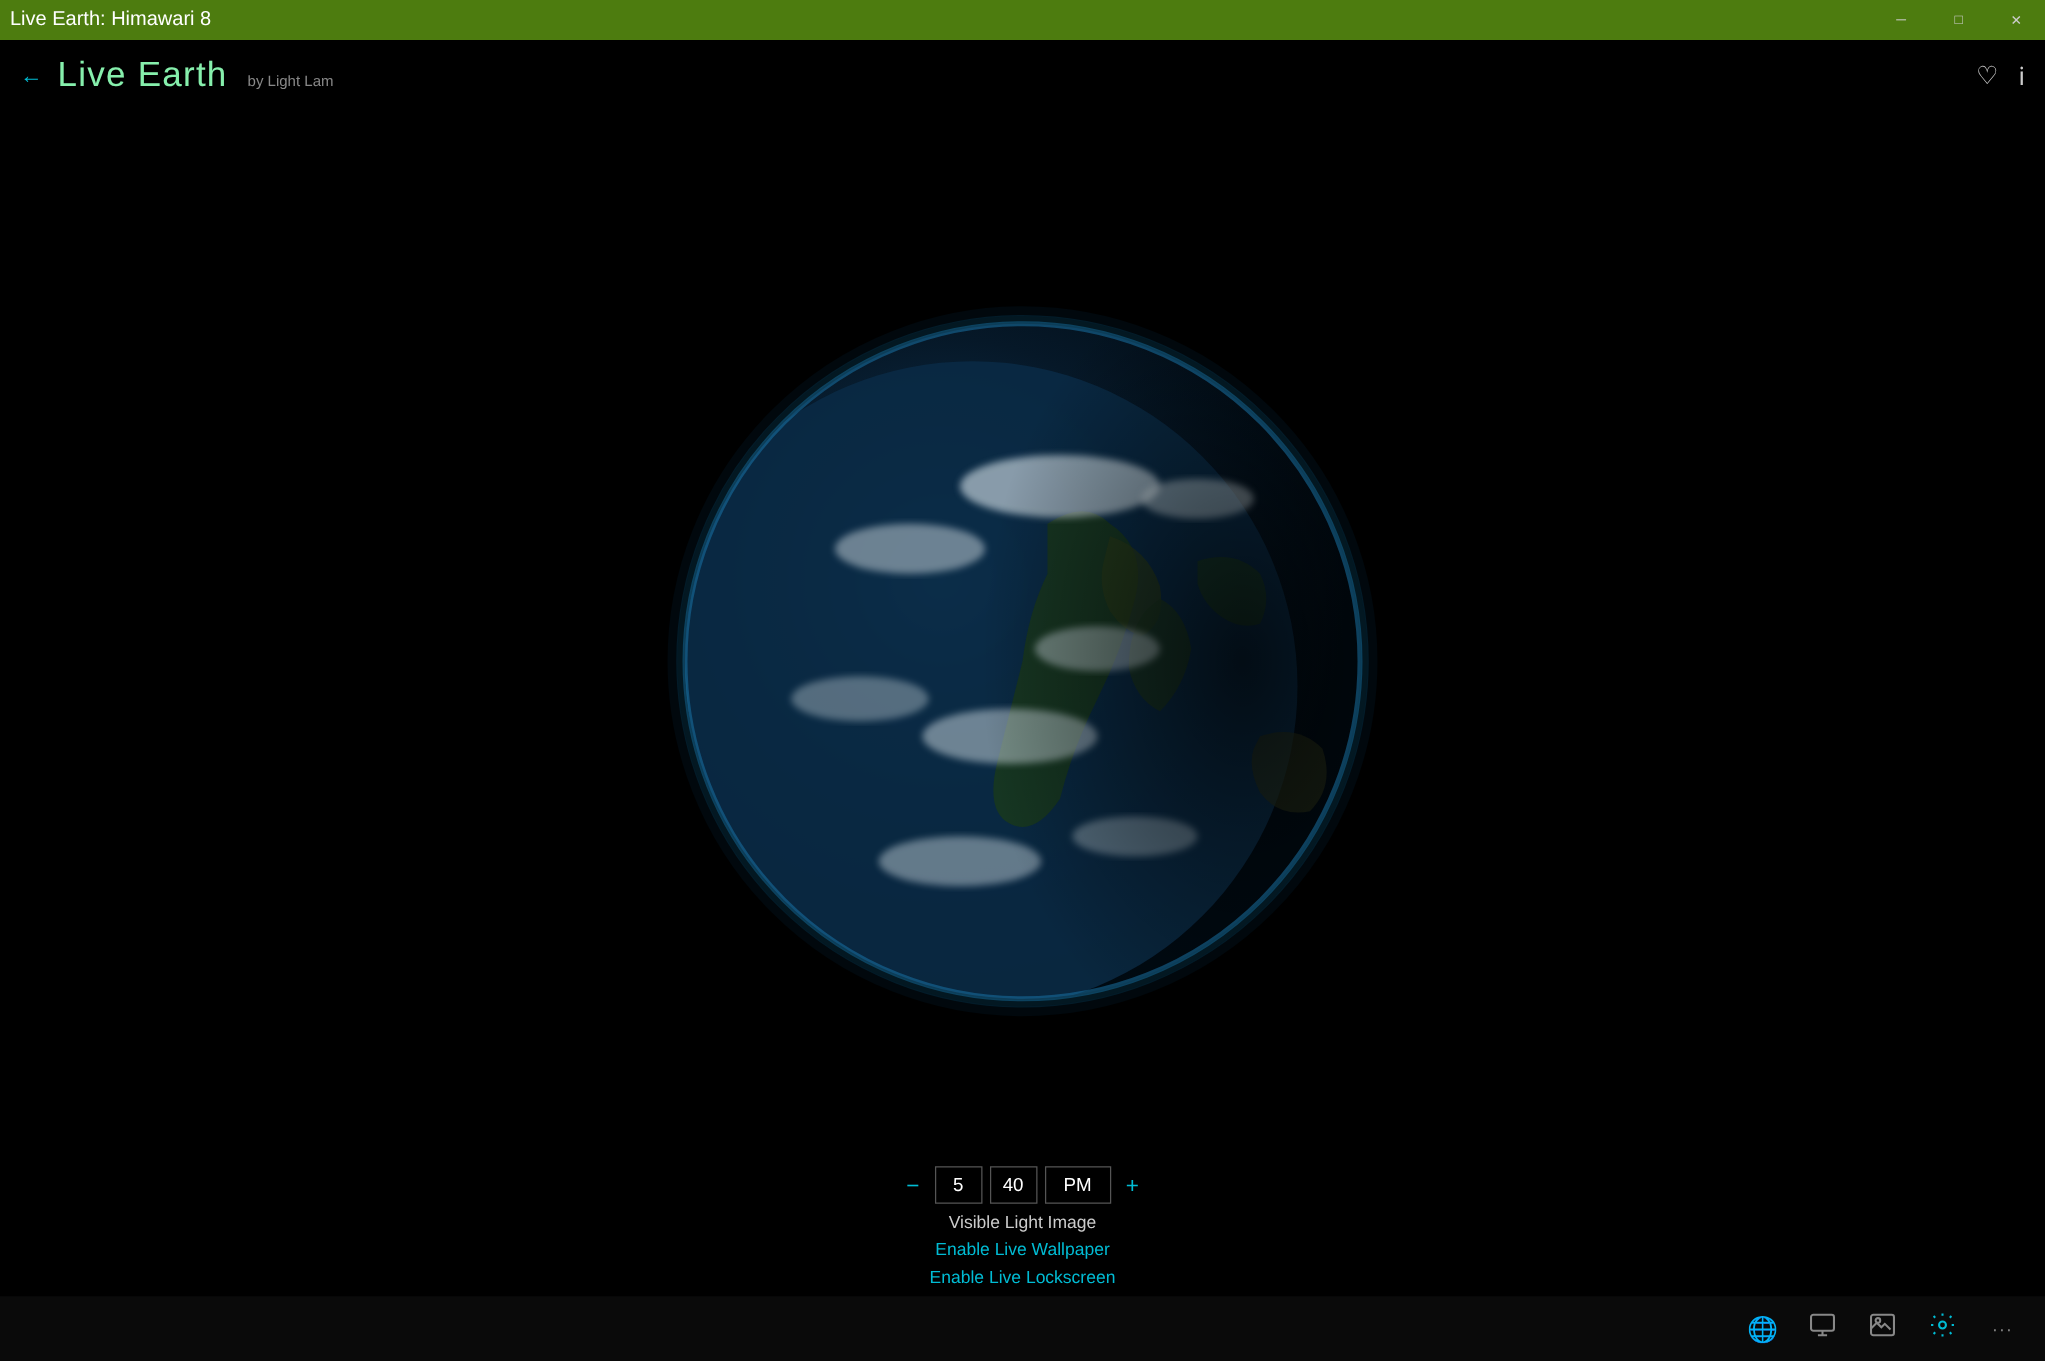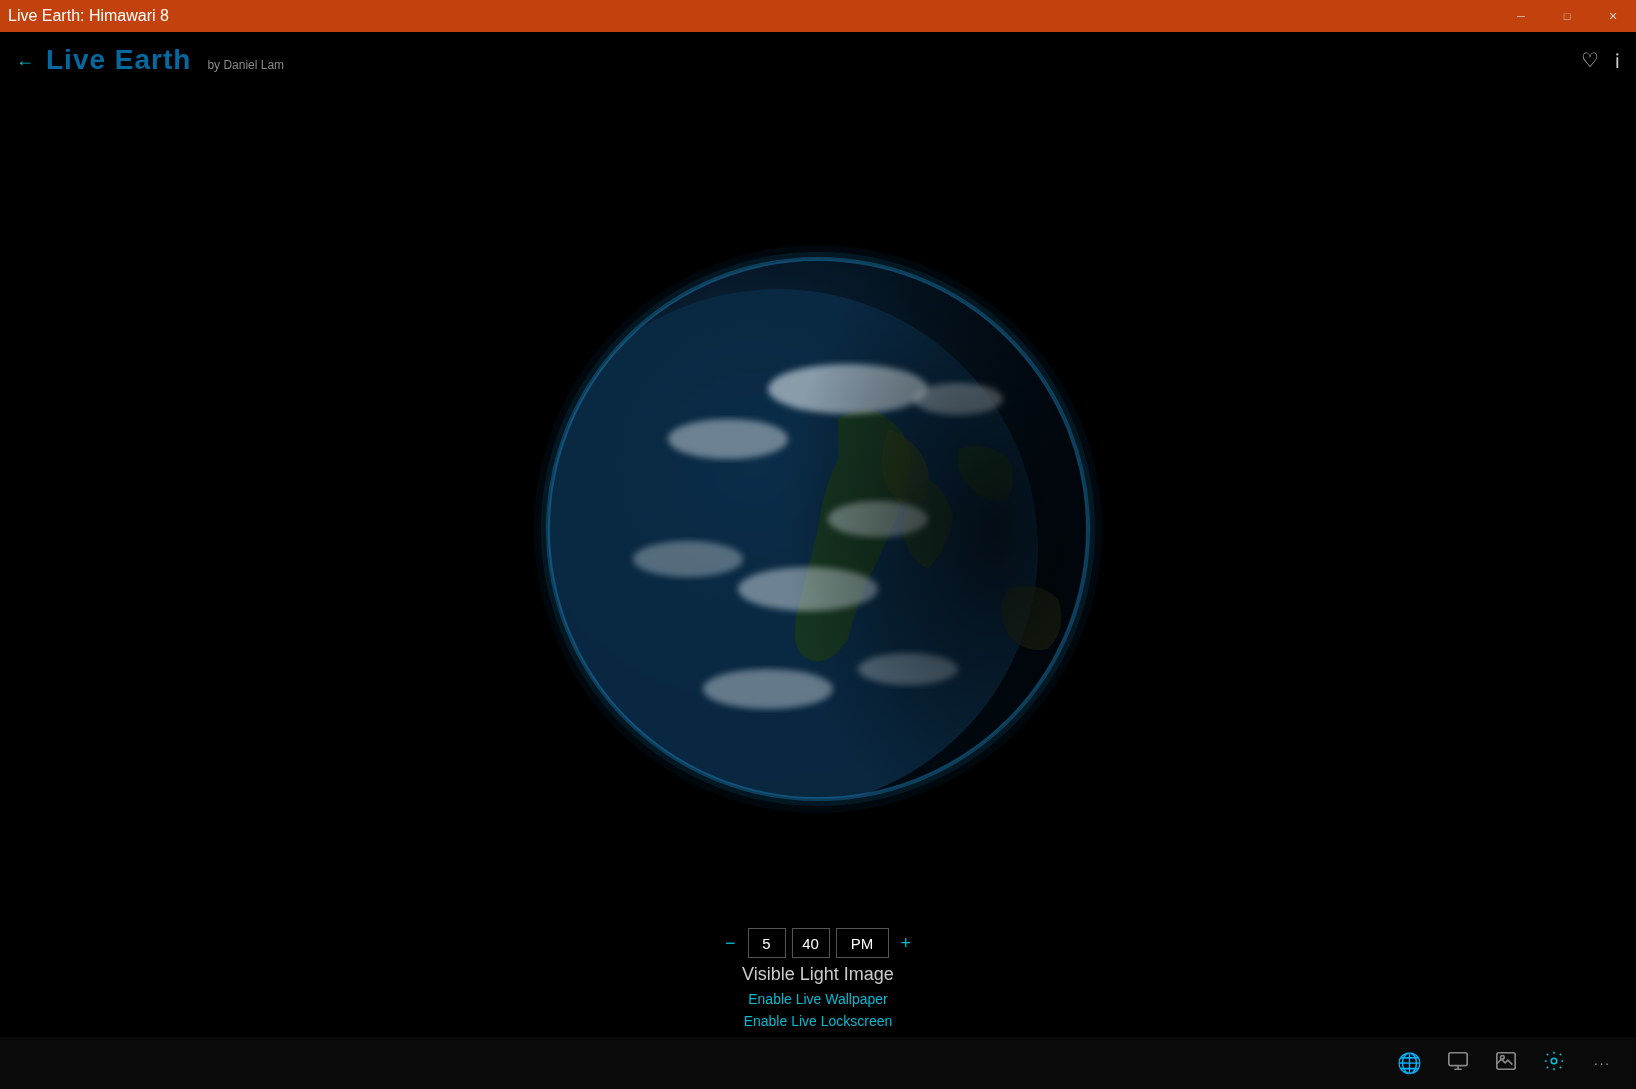--- a/index.html
+++ b/index.html
@@ -12,21 +12,21 @@
       font-family: 'Segoe UI', Arial, sans-serif;
       overflow: hidden;
       position: relative;
     }
 
     
     #titlebar {
       position: absolute;
       top: 0; left: 0; right: 0;
       height: 32px;
-      background: #c2410c;
+      background: #4d7c0f;
       display: flex;
       justify-content: space-between;
       z-index: 100;
     }
     #titlebar-left {
       display: flex;
       align-items: center;
       gap: 8px;
       padding-left: 8px;
     }
@@ -66,22 +66,22 @@
     }
     #back-btn {
       color: #00bcd4;
       font-size: 18px;
       cursor: pointer;
       background: none;
       border: none;
     }
     #app-title {
       font-size: 28px;
-      font-weight: 700;
-      color: #0369a1;
+      font-weight: 400;
+      color: #86efac;
       letter-spacing: 1px;
     }
     #app-subtitle {
       font-size: 12px;
       color: #888;
       margin-left: 4px;
       align-self: flex-end;
       padding-bottom: 4px;
     }
     #header-right {
@@ -155,21 +155,21 @@
       height: 30px;
       display: flex;
       align-items: center;
       justify-content: center;
     }
     .time-box.ampm {
       width: 53px;
     }
 
     #image-type-label {
-      font-size: 18px;
+      font-size: 14px;
       color: #ccc;
       text-align: center;
     }
 
     .link-btn {
       background: none;
       border: none;
       color: #00bcd4;
       font-size: 14px;
       cursor: pointer;
@@ -215,21 +215,21 @@
     <button class="title-btn">─</button>
     <button class="title-btn">□</button>
     <button class="title-btn close">✕</button>
   </div>
 </div>
 
 <div id="app-header">
   <div id="header-left">
     <button id="back-btn">←</button>
     <span id="app-title">Live Earth</span>
-    <span id="app-subtitle">by Daniel Lam</span>
+    <span id="app-subtitle">by Light Lam</span>
   </div>
   <div id="header-right">
     <button class="header-icon-btn">♡</button>
     <button class="header-icon-btn">ℹ</button>
   </div>
 </div>
 
 <div id="earth-container">
   <svg id="earth-svg" viewBox="0 0 580 580" xmlns="http://www.w3.org/2000/svg">
     <defs>

